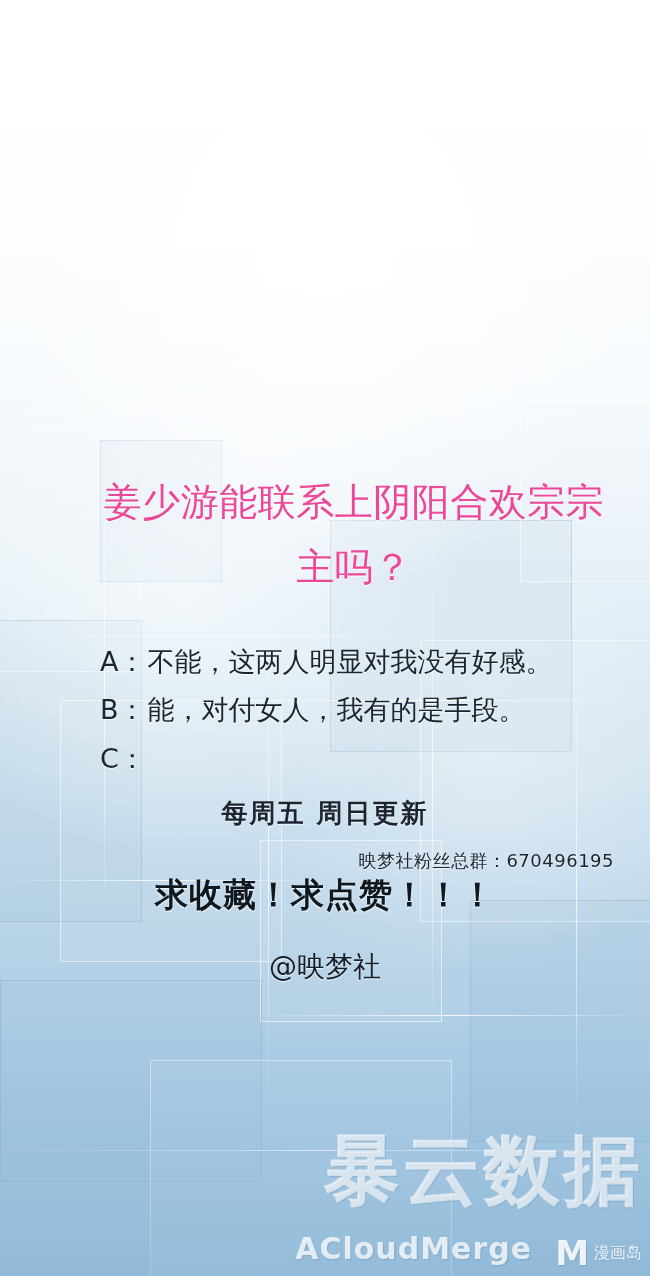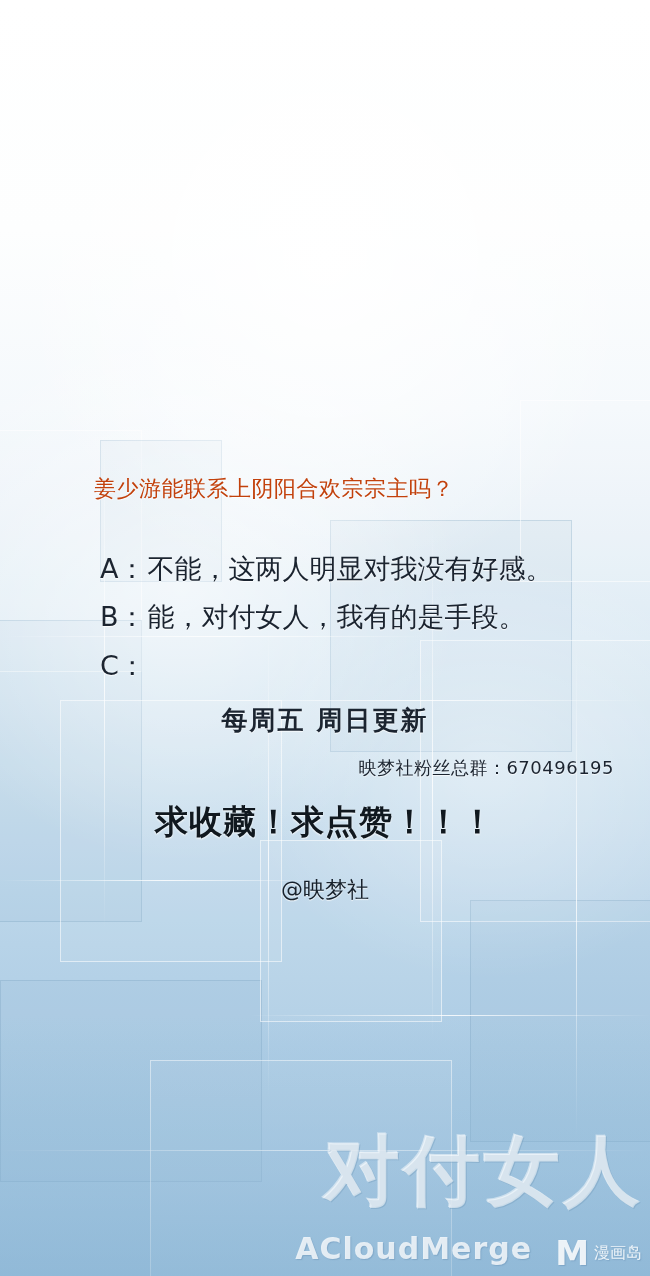--- a/index.html
+++ b/index.html
@@ -78,27 +78,28 @@
   .content {
     position: absolute;
     left: 0; right: 0;
     top: 470px;
     padding: 0 36px;
     box-sizing: border-box;
   }
 
   .question {
     font-family: "DejaVu Sans", "Liberation Sans", sans-serif;
-    font-size: 22px;
+    font-size: 38px;
     line-height: 1.72;
-    color: #c2410c;
+    color: #ec4899;
     letter-spacing: 0.5px;
     padding-left: 58px;
     margin: 0 0 38px 0;
     text-shadow: 0 1px 1px rgba(255,255,255,0.85);
+    text-align: center;
   }
 
   .options {
     margin: 0;
     padding: 0;
     list-style: none;
   }
   .option {
     display: flex;
     align-items: flex-start;
@@ -140,30 +141,29 @@
     margin-top: 18px;
     letter-spacing: 0.5px;
     text-shadow: 0 1px 1px rgba(255,255,255,0.8);
   }
   .call-to-action {
     text-align: center;
     font-family: "DejaVu Sans", "Liberation Sans", sans-serif;
     font-weight: bold;
     font-size: 33px;
     color: #10181f;
-    margin-top: 20px;
     letter-spacing: 1px;
     text-shadow: 0 1px 2px rgba(255,255,255,0.9);
   }
   .credits {
     display: flex;
     justify-content: center;
     margin-top: 30px;
     font-family: "DejaVu Sans", "Liberation Sans", sans-serif;
-    font-size: 22px;
+    font-size: 28px;
     color: #16202b;
     text-shadow: 0 1px 1px rgba(255,255,255,0.8);
   }
 
   
   .wm-cn {
     position: absolute;
     right: 6px;
     bottom: 52px;
     font-family: "DejaVu Sans", "Liberation Sans", sans-serif;
@@ -270,21 +270,21 @@
 
     <div class="fan-group">映梦社粉丝总群：670496195</div>
 
     <div class="call-to-action">求收藏！求点赞！！！</div>
 
     <div class="credits">
       <span>@映梦社</span>
     </div>
   </div>
 
-  <div class="wm-cn">对付女人</div>
+  <div class="wm-cn">暴云数据</div>
 
   <div class="wm-en">ACloudMerge</div>
 
   <div class="wm-badge">
     <span class="mark">M</span>
     <span class="name">漫画岛</span>
   </div>
 
 </div>
 

